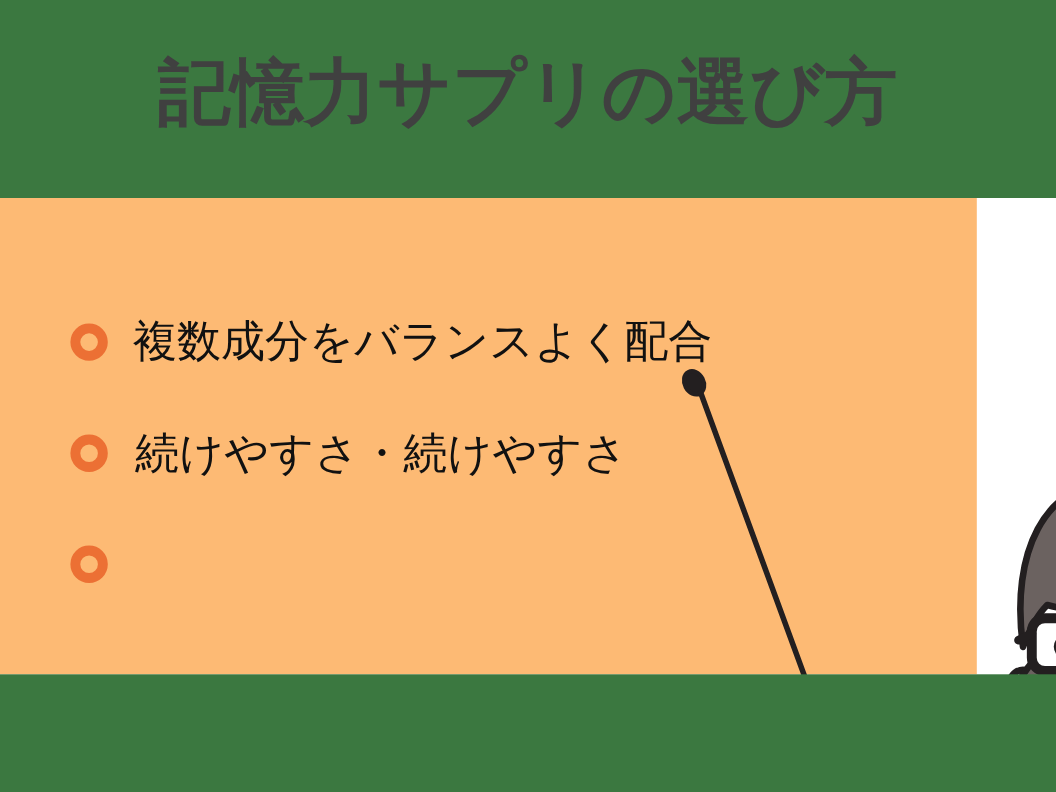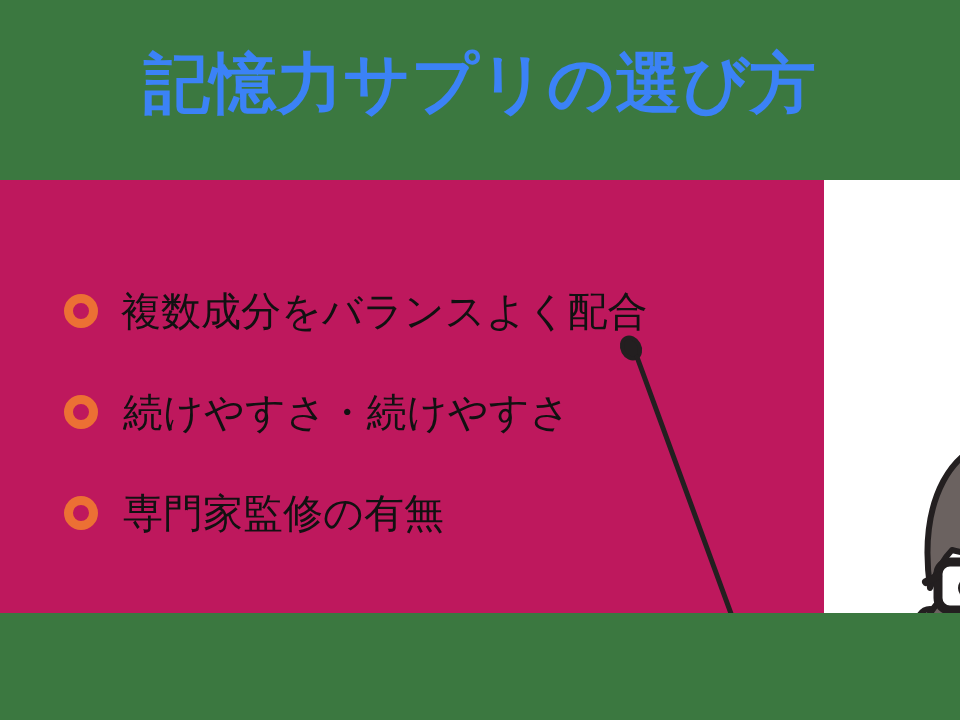--- a/index.html
+++ b/index.html
@@ -28,21 +28,21 @@
   }
   .header-title {
     position: absolute;
     left: 0;
     top: 0;
     width: 960px;
     height: 168px;
     display: flex;
     align-items: center;
     justify-content: center;
-    color: #3b82f6;
+    color: #404040;
     font-size: 66px;
     font-weight: bold;
     letter-spacing: 0.5px;
     line-height: 1;
     white-space: nowrap;
     text-rendering: geometricPrecision;
   }
 
   
   .footer-band {
@@ -52,23 +52,23 @@
     width: 960px;
     height: 107px;
     background: #3b7840;
   }
 
   
   .body-area {
     position: absolute;
     left: 0;
     top: 180px;
-    width: 824px;
+    width: 888px;
     height: 433px;
-    background: #be185d;
+    background: #fdba74;
   }
   .bullet-list {
     position: absolute;
     left: 64px;
     top: 80px;
     width: 620px;
   }
   .bullet-row {
     position: relative;
     height: 101px;
@@ -120,21 +120,20 @@
         <span class="bullet-text">複数成分をバランスよく配合</span>
       </div>
 
       <div class="bullet-row indent">
         <span class="bullet-marker"></span>
         <span class="bullet-text">続けやすさ・続けやすさ</span>
       </div>
 
       <div class="bullet-row indent">
         <span class="bullet-marker"></span>
-        <span class="bullet-text">専門家監修の有無</span>
       </div>
 
     </div>
   </div>
 
   <div class="doctor-illustration">
     <svg width="360" height="315" viewBox="0 0 360 315" xmlns="http://www.w3.org/2000/svg">
       <g fill="none" stroke="#231f20" stroke-width="6.5" stroke-linecap="round" stroke-linejoin="round">
 
         <g>

